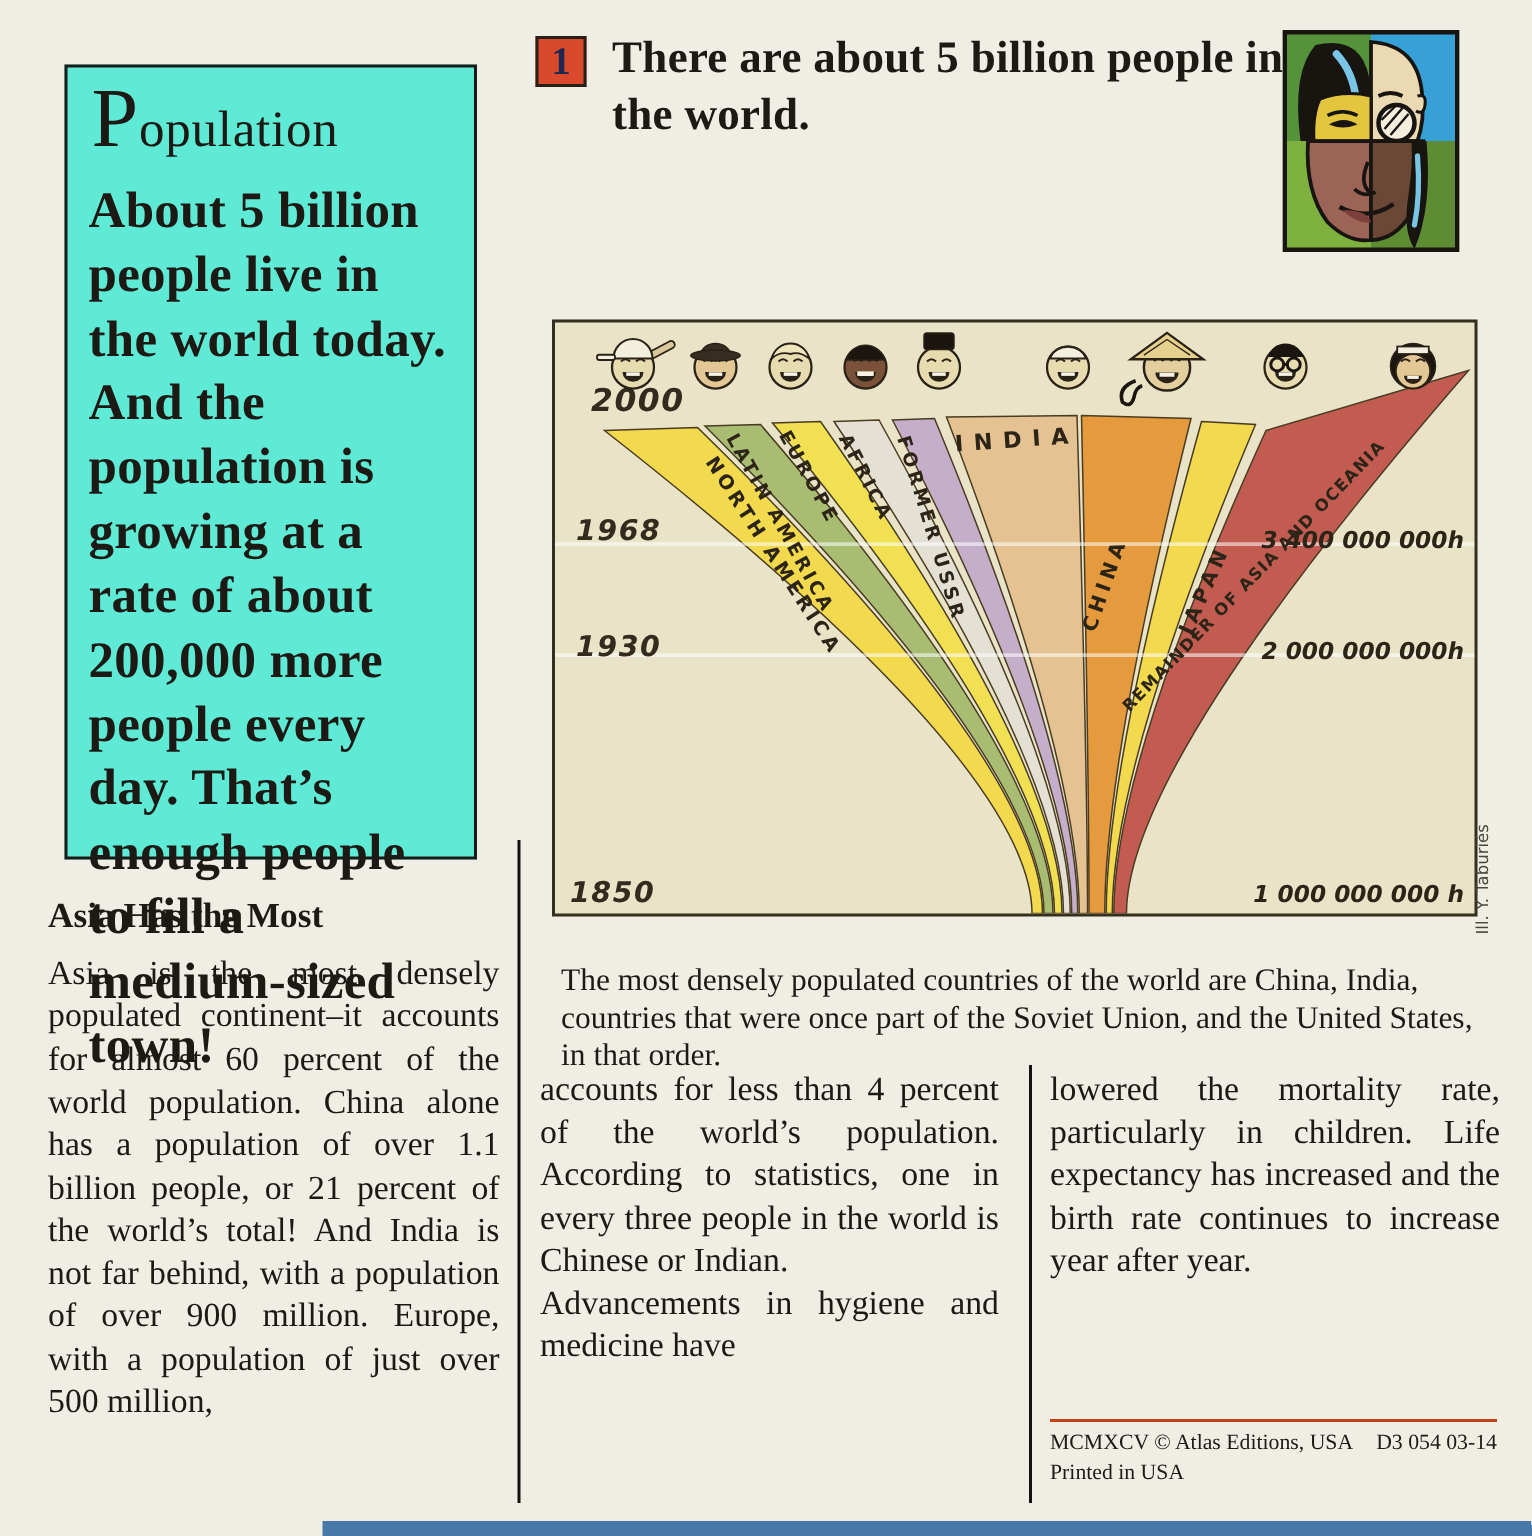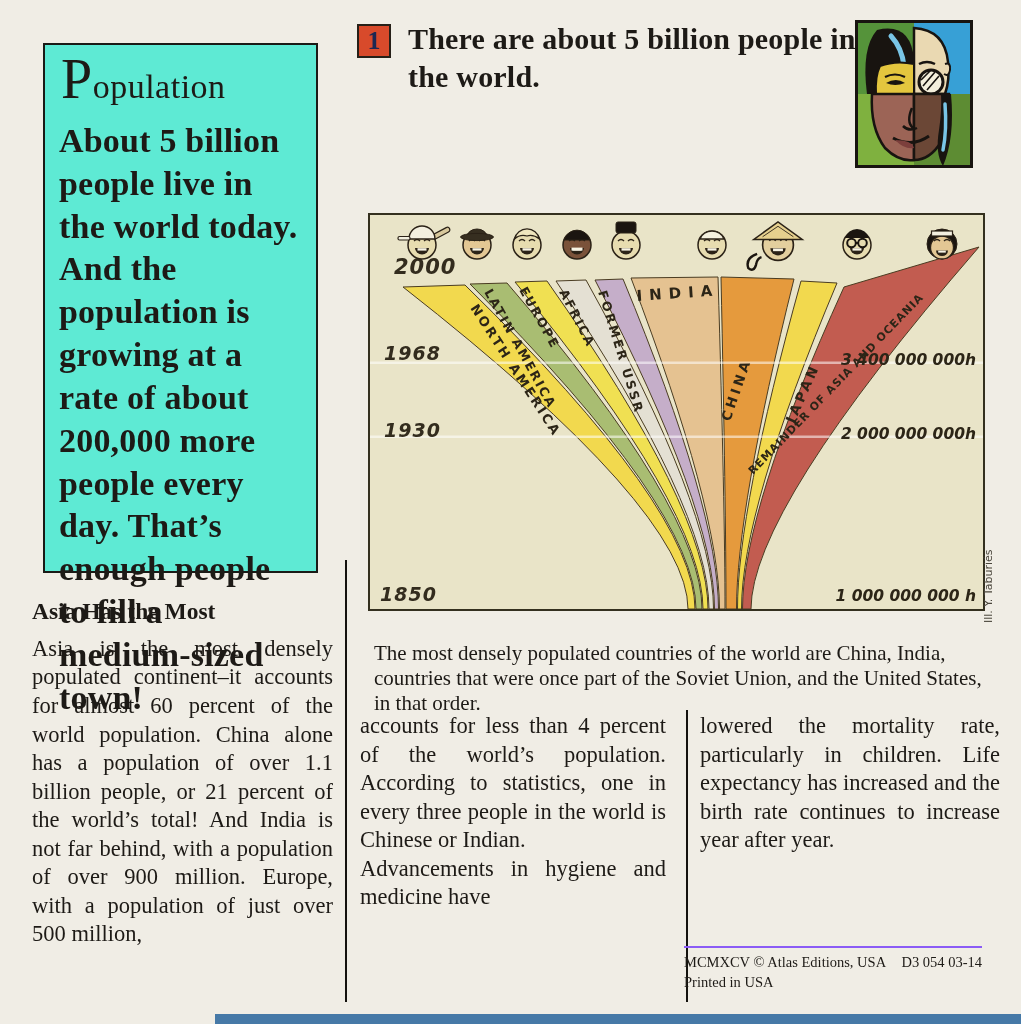--- a/index.html
+++ b/index.html
@@ -33,21 +33,21 @@
   .div-1{left:345px;top:560px;height:442px;}
   .div-2{left:686px;top:710px;height:292px;}
   .col{position:absolute;font-size:22.5px;line-height:1.27;}
   .col p{margin:0;text-align:justify;}
   .col-1{left:32px;top:597px;width:301px;}
   .col-2{left:360px;top:712px;width:306px;}
   .col-3{left:700px;top:712px;width:300px;}
   .col h3{font-size:23.5px;margin:0 0 8px 0;font-weight:700;}
   .col-2 h3{margin:12px 0 8px 0;}
   
-  .footer{position:absolute;left:684px;top:946px;width:298px;border-top:2px solid #8b5cf6;
+  .footer{position:absolute;left:700px;top:946px;width:298px;border-top:2px solid #c2410c;
           padding-top:5px;font-size:14.5px;line-height:1.35;}
   .footer-row{display:flex;justify-content:space-between;}
   .blue-strip{position:absolute;left:215px;top:1014px;width:806px;height:10px;background:#4679a7;}
 </style>
 </head>
 <body>
 
 <div class="card">
 
   <div class="intro-box">

